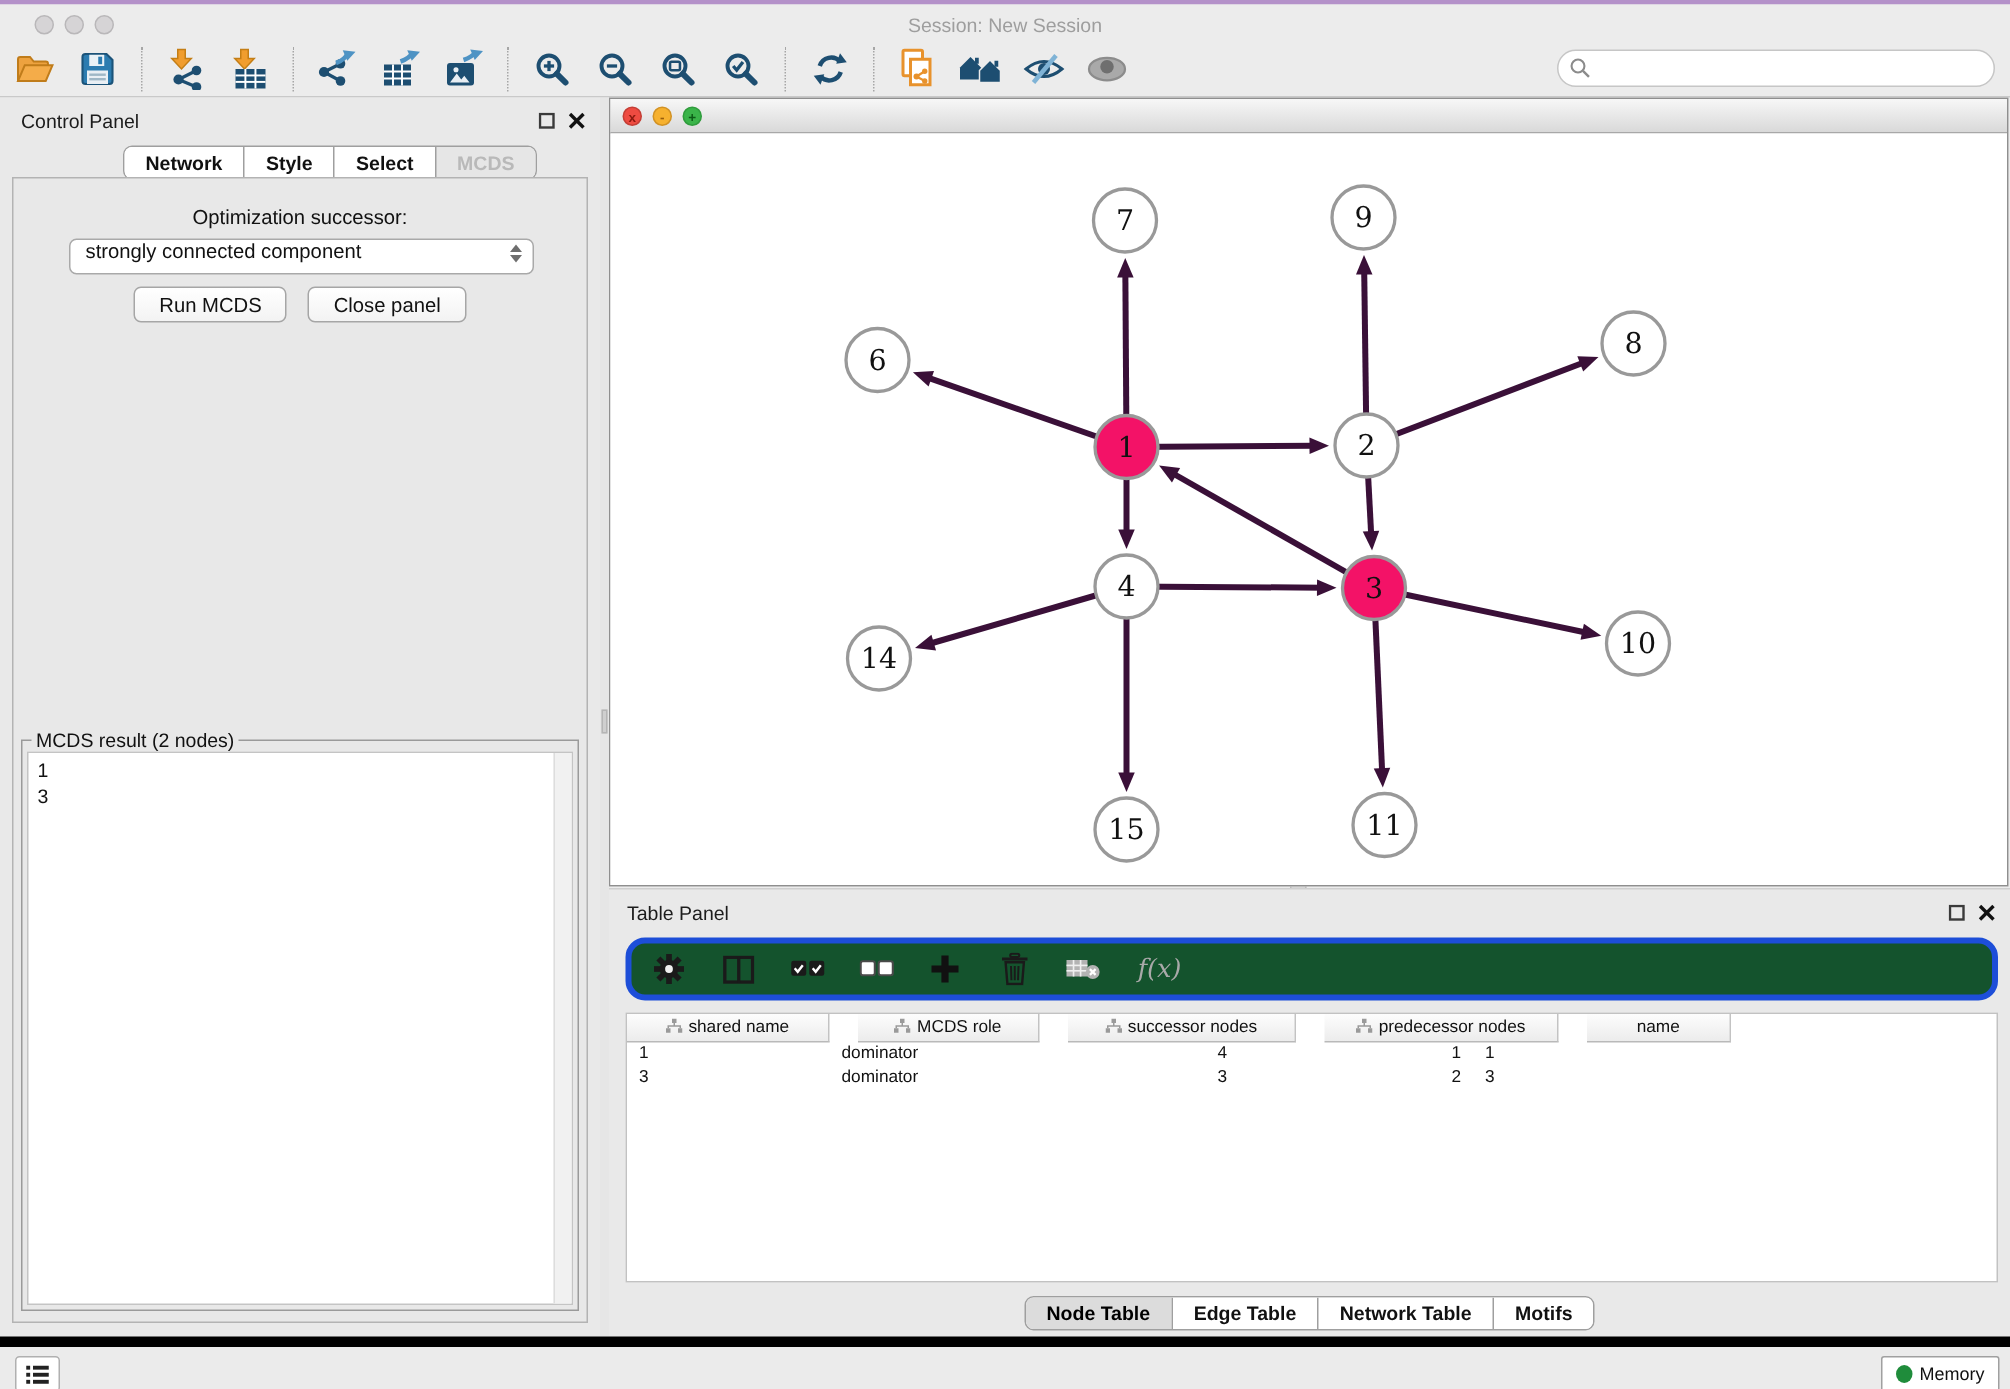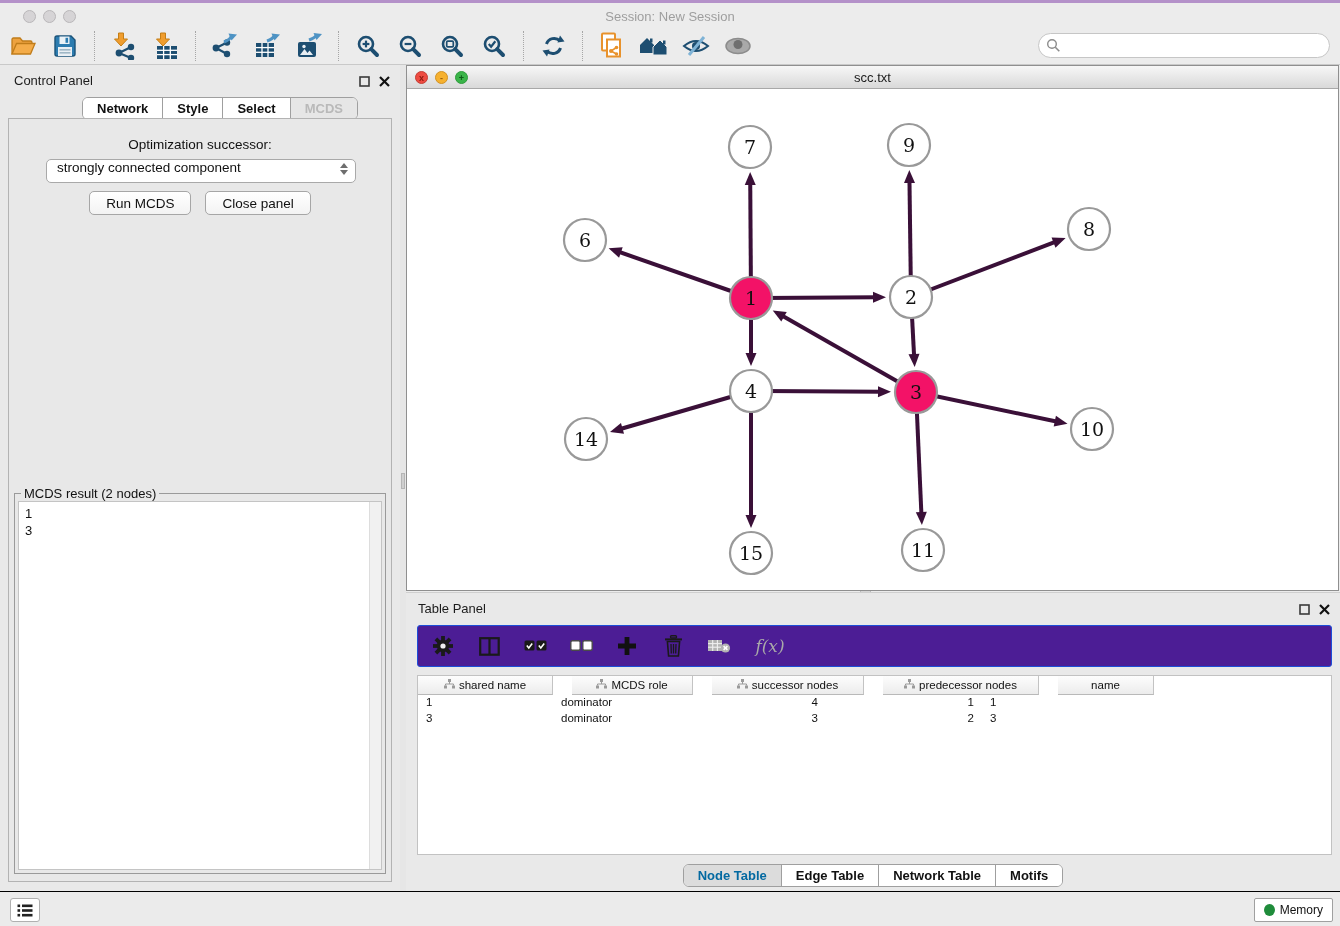--- a/index.html
+++ b/index.html
@@ -56,33 +56,33 @@
   .net-title { position:absolute; left:0; top:4px; width:100%; text-align:center; font-size:13px; color:#1a1a1a; }
   .tl { position:absolute; top:5px; width:13px; height:13px; border-radius:50%; font-size:9px; font-weight:bold; line-height:12px; text-align:center; }
   .tl-red { background:#ee4b41; border:1px solid #c43e35; color:#8c190f; }
   .tl-yellow { background:#f6b12f; border:1px solid #d29224; color:#985d0b; }
   .tl-green { background:#3ab449; border:1px solid #2f9c3c; color:#0c5c17; }
   .net-canvas { position:absolute; left:0; top:23px; width:931px; height:501px; background:#fff; }
 
   
   .table-panel { position:absolute; left:406px; top:592px; width:934px; height:299px; background:#e9e9e9; border-top:1px solid #cfcfcf; }
   .tp-title { position:absolute; left:12px; top:8px; font-size:13px; color:#1c1c1c; }
-  .tp-toolbar { position:absolute; left:11px; top:32px; right:8px; height:42px; background:#4c1d95; border:1px solid #1d4ed8; border-radius:3px; display:flex; align-items:center; padding-left:12px; gap:20px; }
+  .tp-toolbar { position:absolute; left:11px; top:32px; right:8px; height:42px; background:#14532d; border:4px solid #1d4ed8; border-radius:13px; display:flex; align-items:center; padding-left:12px; gap:20px; }
   .tpi { display:flex; align-items:center; justify-content:center; width:26px; height:28px; }
   .fx-label { font-family:"DejaVu Serif", serif; font-style:italic; font-size:17px; color:#a9a9a9; }
   .data-table { position:absolute; left:11px; top:82px; right:8px; bottom:36px; background:#fff; border:1px solid #c2c2c2; }
   .thead { display:flex; height:19px;gap:19px; }
   .th { display:flex; align-items:center; justify-content:center; gap:4px; background:linear-gradient(#fdfdfd,#ececec); border-right:1px solid #c3c3c3; border-bottom:1px solid #b9b9b9; font-size:11.5px; color:#111; }
   .trow { display:flex; height:16px; }
   .td { font-size:11.5px; color:#111; padding:1px 8px 0 8px; overflow:hidden; white-space:nowrap; }
   .tp-tabs { position:absolute; left:0; bottom:4px; width:100%; display:flex; justify-content:center; }
-  .tp-tabs .tab.selected { background:#dcdcdc; color:#0369a1; }
-
-  
-  .status-bar { position:absolute; left:0; top:891px; width:1340px; height:35px; background:#ebebeb; border-top:1px solid #000000; }
+  .tp-tabs .tab.selected { background:#dcdcdc; color:#000000; }
+
+  
+  .status-bar { position:absolute; left:0; top:891px; width:1340px; height:35px; background:#ebebeb; border-top:7px solid #000000; }
   .list-btn { position:absolute; left:10px; top:6px; width:30px; height:24px; background:#fff; border:1px solid #b0b0b0; border-radius:3px; display:flex; align-items:center; justify-content:center; }
   .memory-btn { position:absolute; right:7px; top:6px; height:24px; background:#fff; border:1px solid #a0a0a0; border-radius:2px; display:flex; align-items:center; gap:5px; padding:0 9px; font-size:12px; color:#111; }
   .mem-dot { width:11px; height:12px; border-radius:50%; background:#1f8c3b; }
 </style>
 </head>
 <body>
 
 <div class="top-accent"></div>
 <div class="titlebar">
   <div class="traffic t-gray" style="left:23px"></div>
@@ -296,21 +296,20 @@
 <div class="v-splitter">
   <div class="v-grip"></div>
 </div>
 <div class="h-grip"></div>
 
 <div class="net-window">
   <div class="net-titlebar">
     <span class="tl tl-red" style="left:8px">x</span>
     <span class="tl tl-yellow" style="left:28px">-</span>
     <span class="tl tl-green" style="left:48px">+</span>
-    <span class="net-title">scc.txt</span>
   </div>
   <svg class="net-canvas" viewBox="0 0 931 501">
       <line x1="344" y1="209" x2="343.2251606254516" y2="91.99925444318957" stroke="#3a1038" stroke-width="4"></line>
       <polygon points="343.1655592834203,82.99945179646292 348.7515295060207,95.96274368827117 337.751770715577,96.03558977297611" fill="#3a1038"></polygon>
       <line x1="344" y1="209" x2="210.0972084320934" y2="162.2146872835025" stroke="#3a1038" stroke-width="4"></line>
       <polygon points="201.60088855300984,159.24609359081066 215.6874911905533,158.34186677637004 212.05921001059662,168.72625773969438" fill="#3a1038"></polygon>
       <line x1="344" y1="209" x2="470.0006640430457" y2="208.21249584973097" stroke="#3a1038" stroke-width="4"></line>
       <polygon points="479.00048826694535,208.15624694833159 466.0351164943899,213.73738794273604 465.966367837124,202.73760278019196" fill="#3a1038"></polygon>
       <line x1="344" y1="209" x2="344" y2="268" stroke="#3a1038" stroke-width="4"></line>
       <polygon points="344,277 338.5,264 349.5,264" fill="#3a1038"></polygon>

